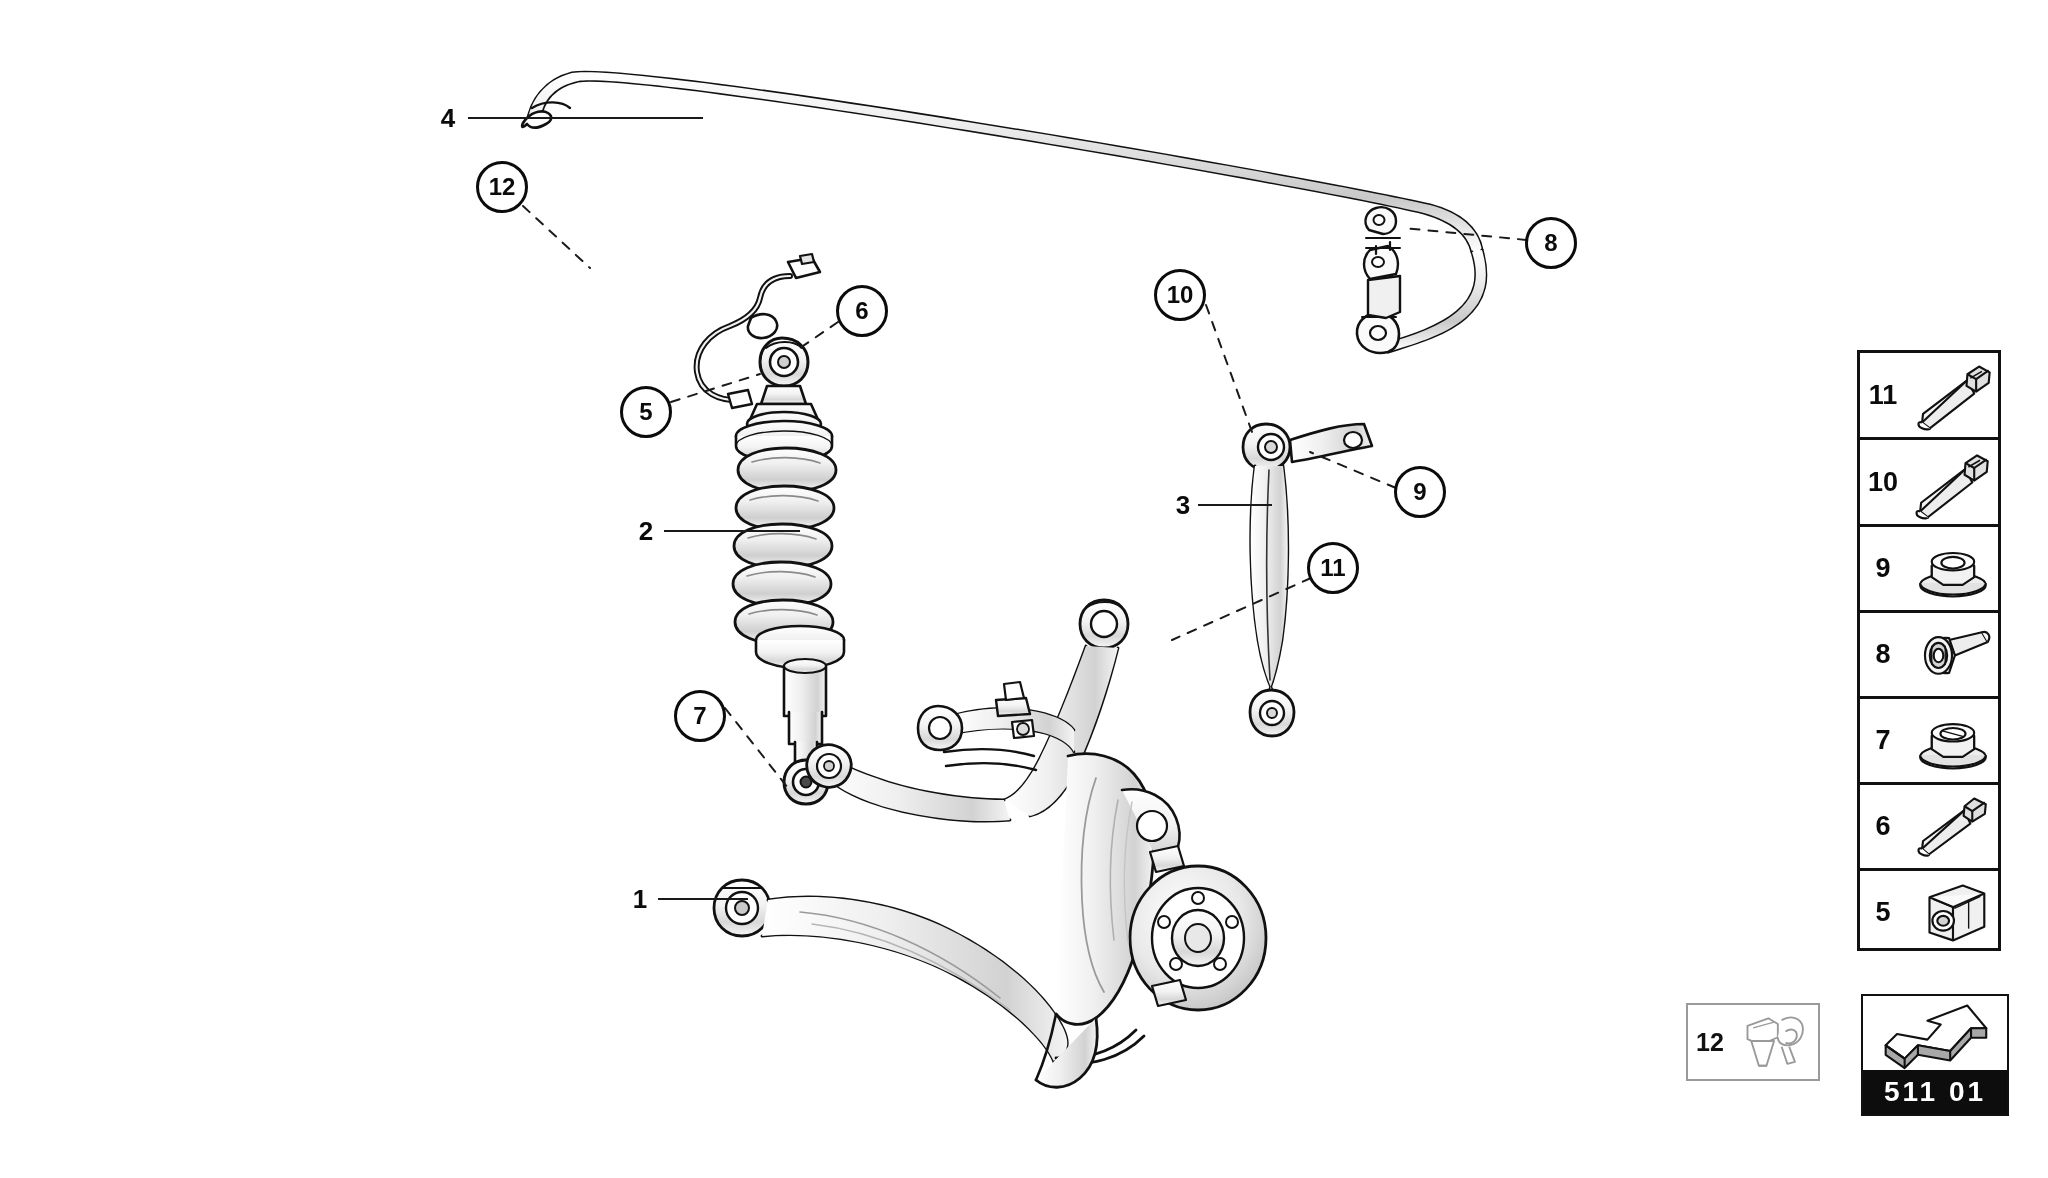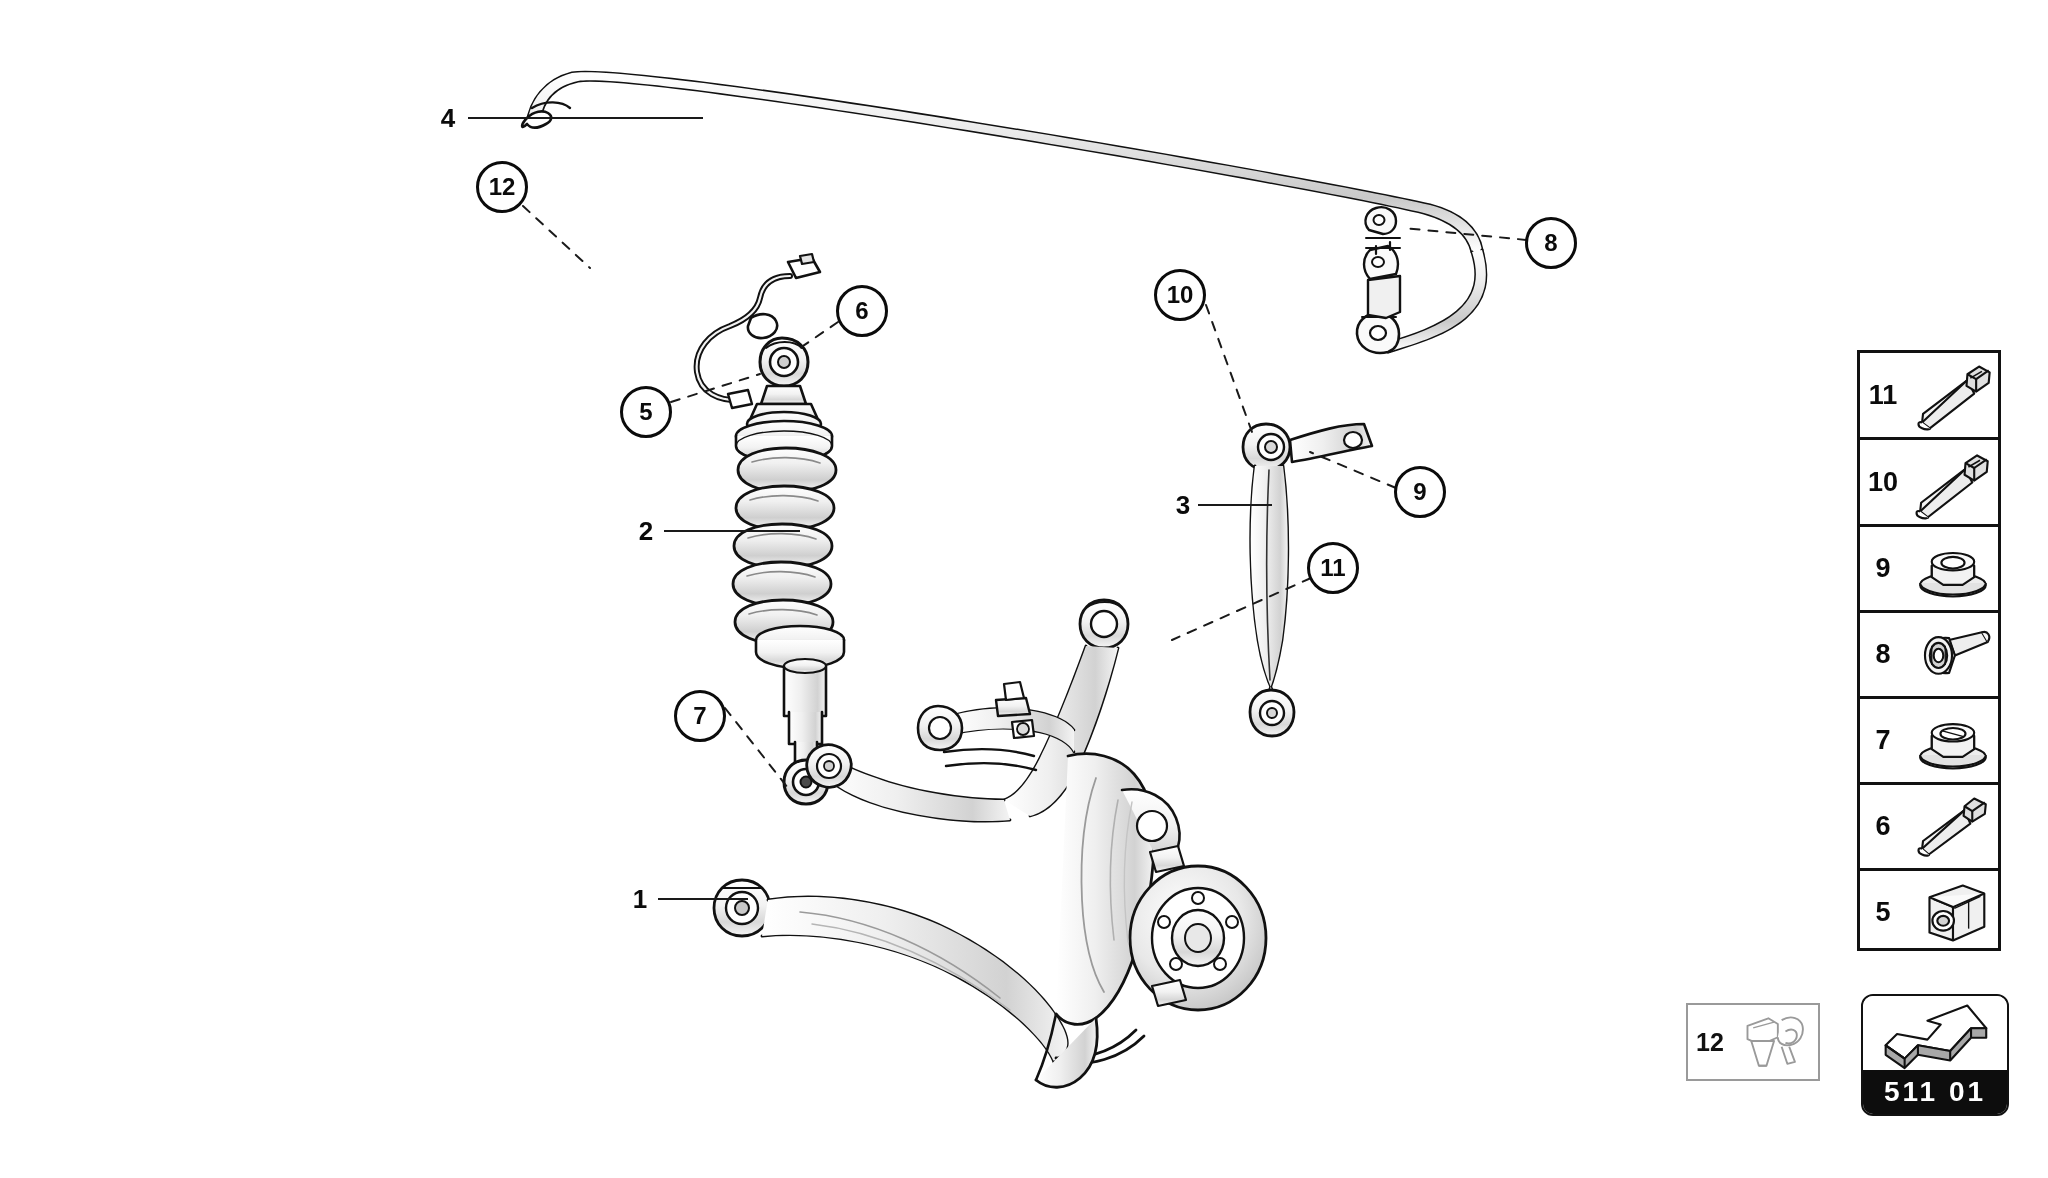--- a/index.html
+++ b/index.html
@@ -30,21 +30,21 @@
         flex:0 0 auto;}
   .lart{flex:1 1 auto;height:100%;position:relative;}
   .lart svg{position:absolute;left:0;top:0;width:100%;height:100%;}
 
   
   #clipbox{position:absolute;border:2px solid #9a9a9a;background:#fff;box-sizing:border-box;
            display:flex;align-items:center;}
   #clipbox .lnum{font-size:25px;color:#111;width:44px;}
 
   
-  #badge{position:absolute;background:#ffffff;border-radius:12px;overflow:hidden;
+  #badge{position:absolute;background:#ffffff;border-radius:0;overflow:hidden;
          box-sizing:border-box;display:flex;flex-direction:column;
          border:2px solid #111;}
   #badge .bart{flex:1 1 auto;position:relative;background:#fff;}
   #badge .bart svg{position:absolute;left:0;top:0;width:100%;height:100%;}
   #badge .bnum{background:#0d0d0d;color:#fff;font-weight:bold;
                display:flex;align-items:center;justify-content:center;
                letter-spacing:3px;}
 </style>
 </head>
 <body>

